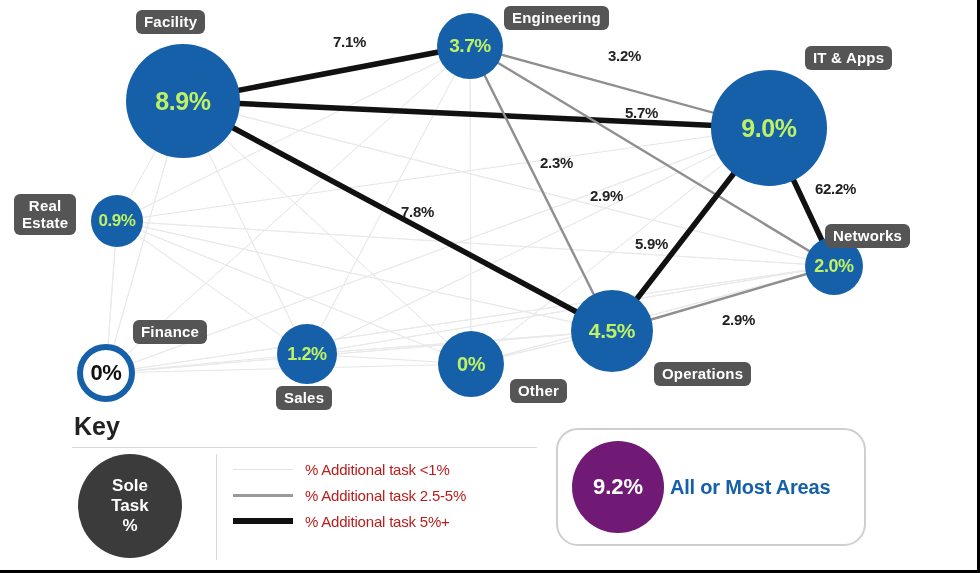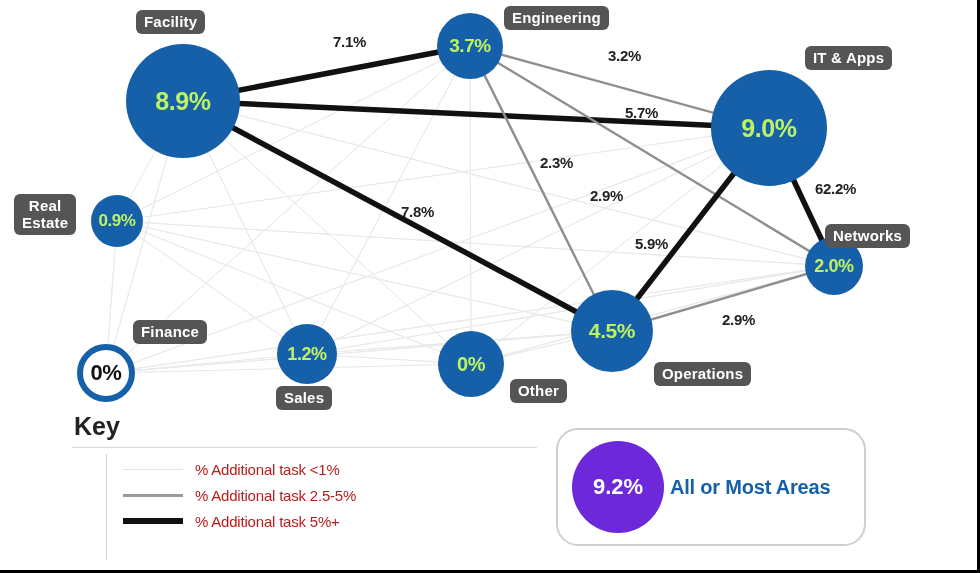--- a/index.html
+++ b/index.html
@@ -155,21 +155,21 @@
     background: #ffffff;
     display: flex;
     align-items: center;
     box-sizing: border-box;
     z-index: 8;
   }
   #callout-circle {
     width: 92px;
     height: 92px;
     border-radius: 50%;
-    background: #6d28d9;
+    background: #701a75;
     color: #ffffff;
     font-weight: bold;
     font-size: 22px;
     display: flex;
     align-items: center;
     justify-content: center;
     margin-left: 14px;
     flex: 0 0 92px;
   }
   #callout-text {
@@ -287,20 +287,23 @@
       <div class="elabel" style="left: 590px; top: 187px;">2.9%</div>
       <div class="elabel" style="left: 815px; top: 180px;">62.2%</div>
       <div class="elabel" style="left: 635px; top: 235px;">5.9%</div>
       <div class="elabel" style="left: 722px; top: 311px;">2.9%</div>
     </div>
 
   <div id="key">
     <div id="key-title">Key</div>
     <div id="key-rule"></div>
     <div id="key-body">
+      <div id="sole-task">Sole
+Task
+%</div>
       <div id="key-divider"></div>
       <div id="key-lines">
           <div class="key-row">
             <span class="key-swatch">
               <i style="height: 1px; background: rgb(226, 226, 226);"></i>
             </span>
             <span class="key-text">% Additional task &lt;1%</span>
           </div>
           <div class="key-row">
             <span class="key-swatch">

